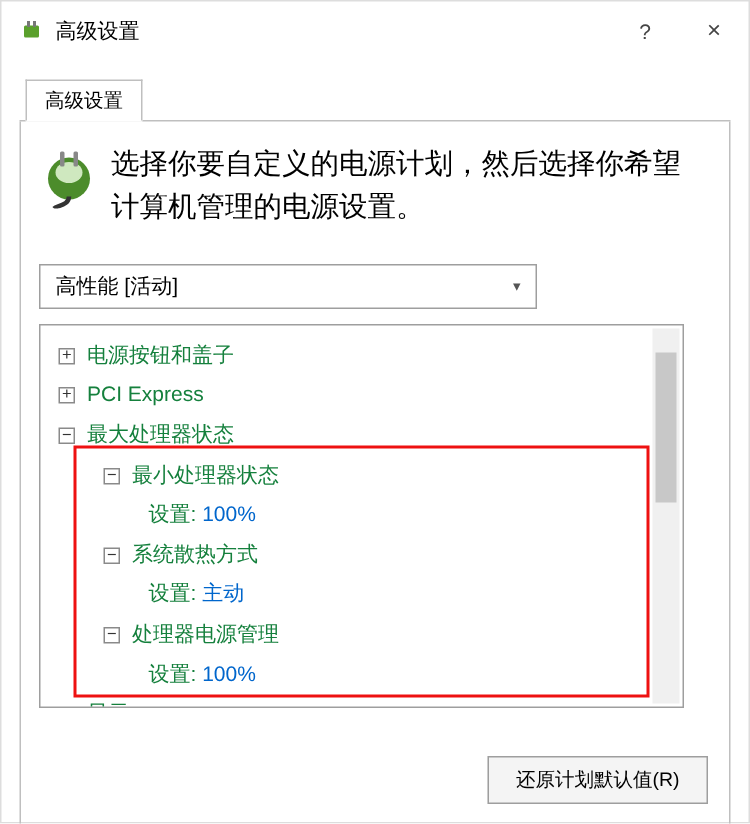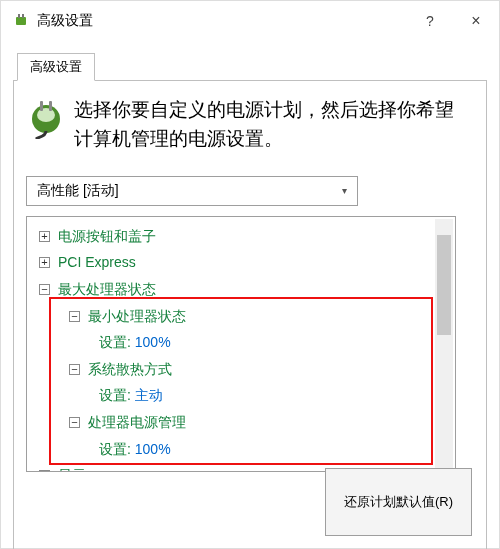--- a/index.html
+++ b/index.html
@@ -101,21 +101,21 @@
   .val-link { color: #0066cc; }
 
   .highlight-box {
     position: absolute;
     border: 2px solid #e11; pointer-events: none;
   }
 
   .restore-btn {
     position: absolute; right: 14px; bottom: 14px;
     border: 1px solid #9e9e9e; background: #f4f4f4;
-    padding: 24px 18px; font-size: 13px;
+    padding: 6px 18px; font-size: 13px;
   }
 </style>
 </head>
 <body>
 
 <div class="window">
 
   <div class="titlebar">
     <span class="title-icon">
       <svg viewBox="0 0 16 16" width="16" height="16">

